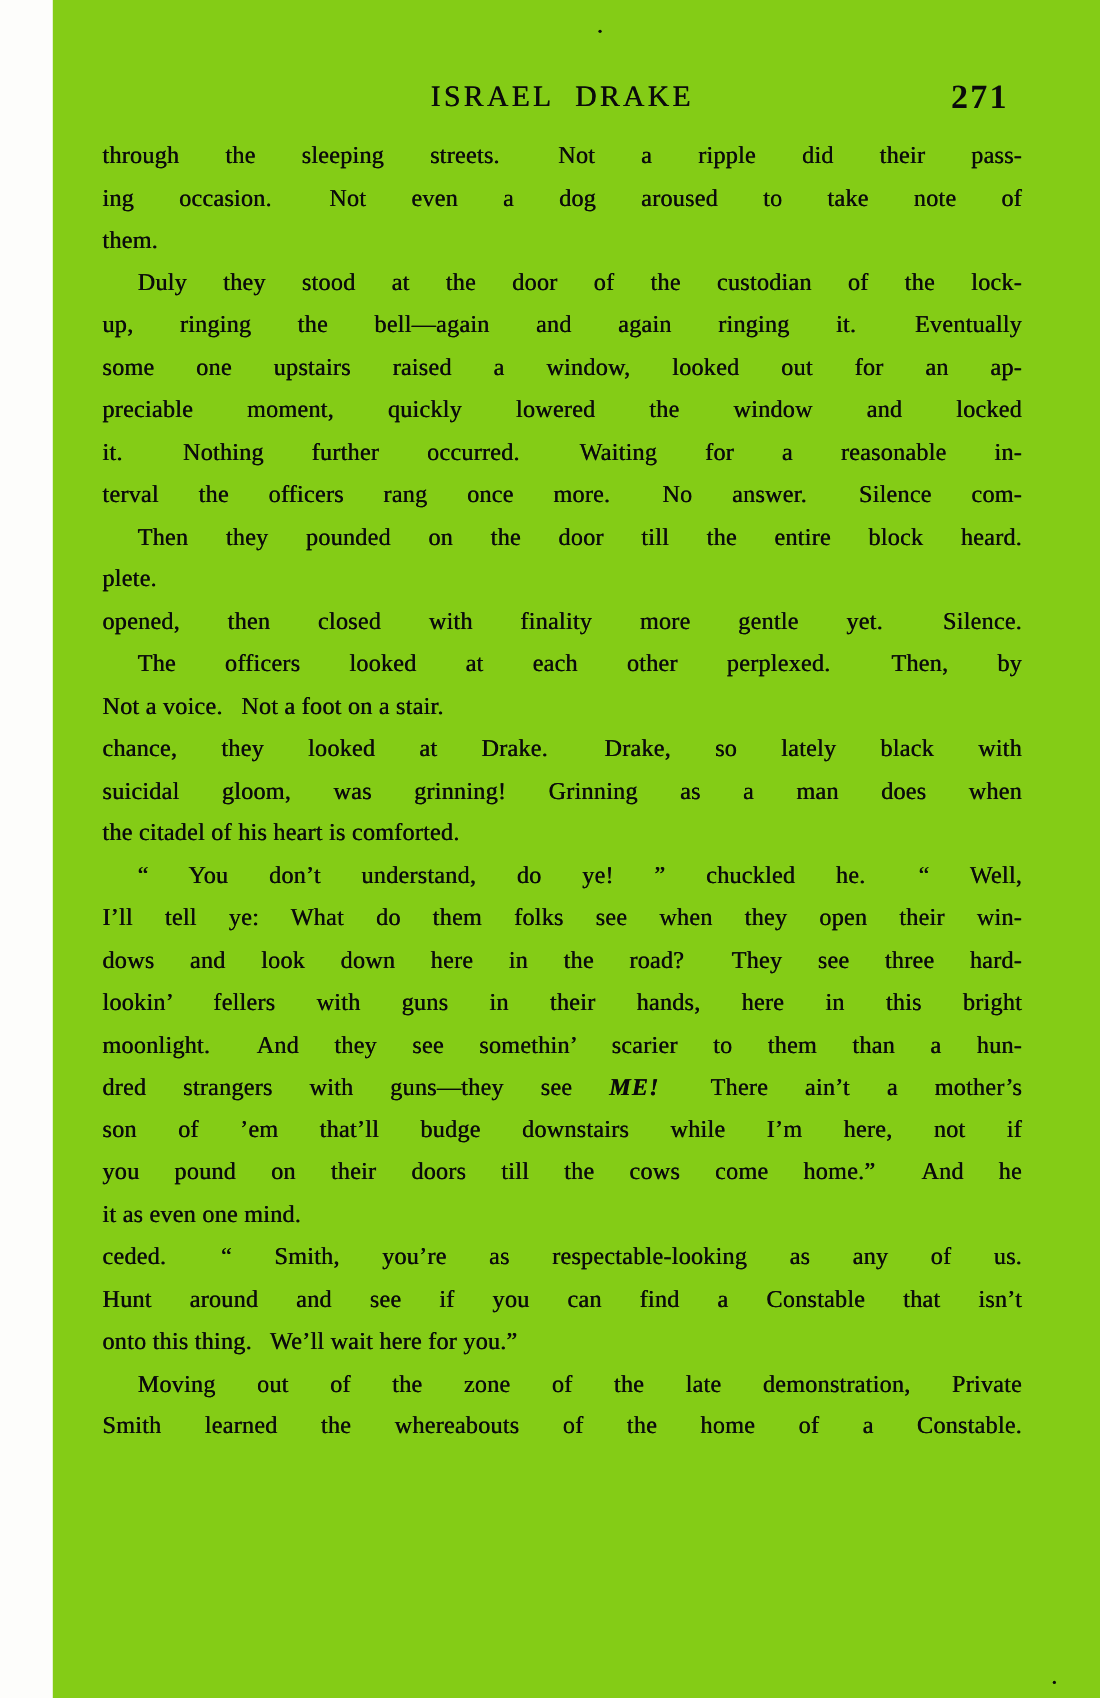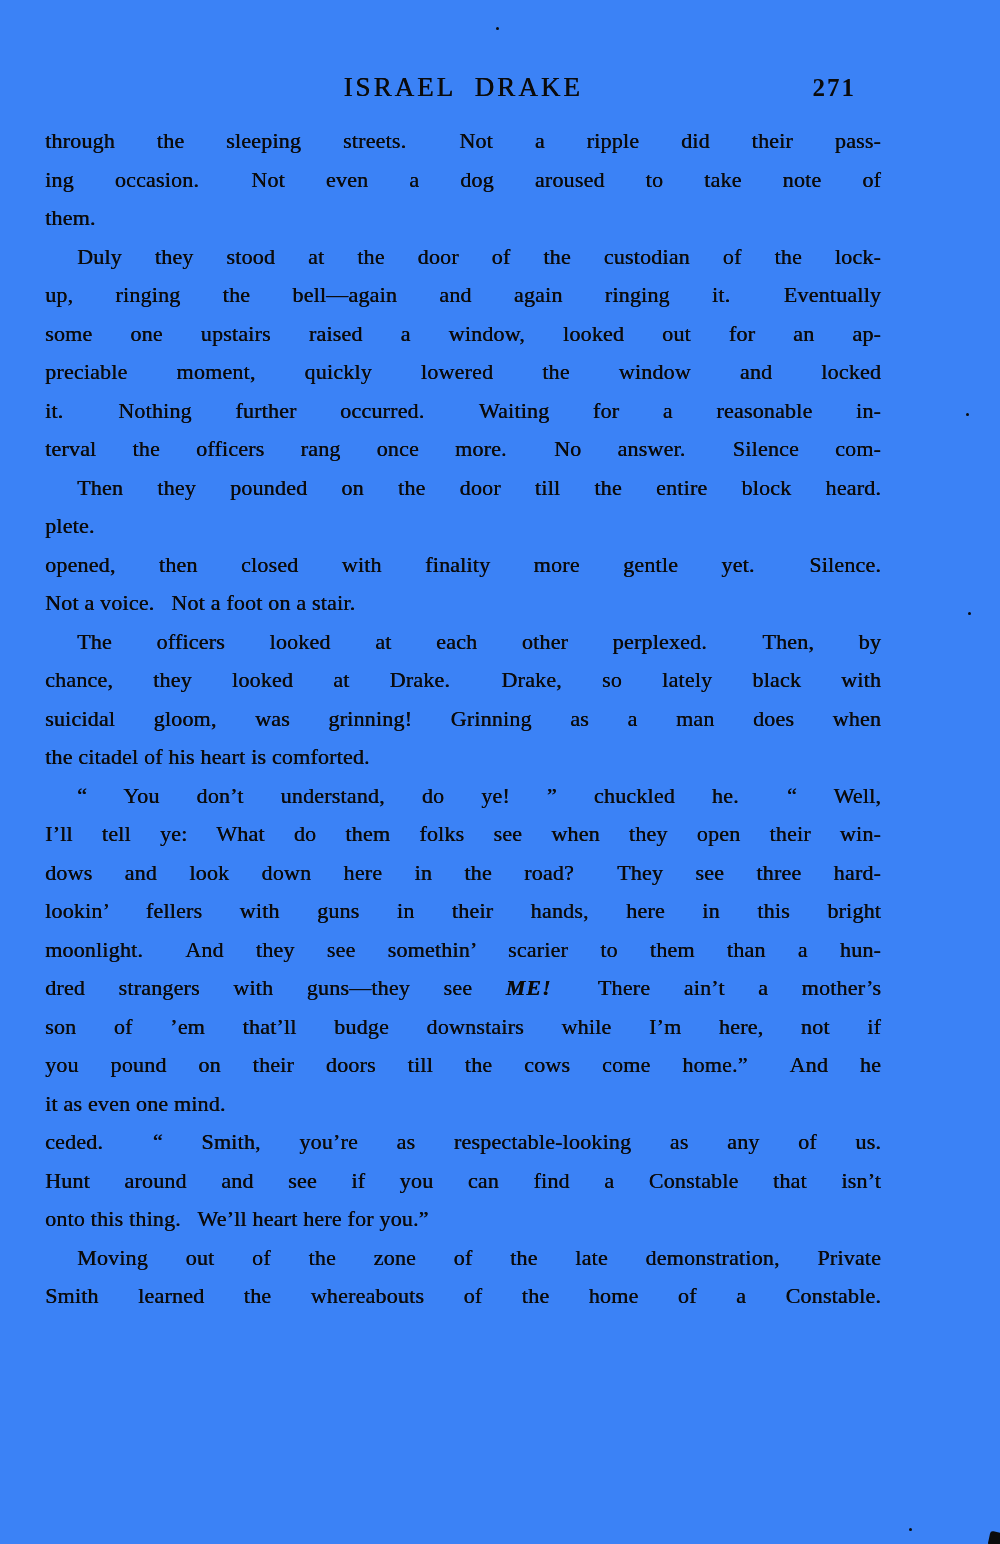--- a/index.html
+++ b/index.html
@@ -7,44 +7,45 @@
   body {
     background: #fdfdfb;
     font-family: "Liberation Serif", "DejaVu Serif", serif;
     color: #0b0b0b;
     position: relative;
     overflow: hidden;
   }
   .page {
     position: absolute;
     inset: 0;
-    background: #3b82f6;
+    background: #84cc16;
+    margin-left: 48px;
   }
   .header-row {
     position: absolute;
     left: 45px;
     top: 70px;
     width: 836px;
     height: 34px;
     line-height: 34px;
   }
   .running-head {
     position: absolute;
     left: 0; right: 0;
     text-align: center;
     font-size: 27px;
     letter-spacing: 3px;
     word-spacing: 10px;
     text-shadow: 0.5px 0 0 currentColor;
   }
   .page-number {
     position: absolute;
-    right: 25px;
+    right: 12px;
     top: 1px;
-    font-size: 25px;
+    font-size: 31px;
     font-weight: 700;
     letter-spacing: 2px;
   }
   .body-text {
     position: absolute;
     left: 45px;
     top: 122px;
     width: 836px;
   }
   .line {
@@ -101,37 +102,37 @@
       <div class="line"><span>them.</span></div>
       <div class="line justify indent"><span>Duly they stood at the door of the custodian of the lock-</span></div>
       <div class="line justify"><span>up, ringing the bell—again and again ringing it.  Eventually</span></div>
       <div class="line justify"><span>some one upstairs raised a window, looked out for an ap-</span></div>
       <div class="line justify"><span>preciable moment, quickly lowered the window and locked</span></div>
       <div class="line justify"><span>it.  Nothing further occurred.  Waiting for a reasonable in-</span></div>
       <div class="line justify"><span>terval the officers rang once more.  No answer.  Silence com-</span></div>
       <div class="line justify indent"><span>Then they pounded on the door till the entire block heard.</span></div>
       <div class="line"><span>plete.</span></div>
       <div class="line justify"><span>opened, then closed with finality more gentle yet.  Silence.</span></div>
+      <div class="line justify indent"><span>The officers looked at each other perplexed.  Then, by</span></div>
       <div class="line"><span>Not a voice.  Not a foot on a stair.</span></div>
-      <div class="line justify indent"><span>The officers looked at each other perplexed.  Then, by</span></div>
       <div class="line justify"><span>chance, they looked at Drake.  Drake, so lately black with</span></div>
       <div class="line justify"><span>suicidal gloom, was grinning! Grinning as a man does when</span></div>
       <div class="line"><span>the citadel of his heart is comforted.</span></div>
       <div class="line justify indent"><span>“ You don’t understand, do ye! ” chuckled he.  “ Well,</span></div>
       <div class="line justify"><span>I’ll tell ye: What do them folks see when they open their win-</span></div>
       <div class="line justify"><span>dows and look down here in the road?  They see three hard-</span></div>
       <div class="line justify"><span>lookin’ fellers with guns in their hands, here in this bright</span></div>
       <div class="line justify"><span>moonlight.  And they see somethin’ scarier to them than a hun-</span></div>
       <div class="line justify"><span>dred strangers with guns—they see </span><span class="em">ME!</span><span>  There ain’t a mother’s</span></div>
       <div class="line justify"><span>son of ’em that’ll budge downstairs while I’m here, not if</span></div>
       <div class="line justify"><span>you pound on their doors till the cows come home.”  And he</span></div>
       <div class="line"><span>it as even one mind.</span></div>
       <div class="line justify"><span>ceded.  “ Smith, you’re as respectable-looking as any of us.</span></div>
       <div class="line justify"><span>Hunt around and see if you can find a Constable that isn’t</span></div>
-      <div class="line"><span>onto this thing.  We’ll heart here for you.”</span></div>
+      <div class="line"><span>onto this thing.  We’ll wait here for you.”</span></div>
       <div class="line justify indent"><span>Moving out of the zone of the late demonstration, Private</span></div>
       <div class="line justify"><span>Smith learned the whereabouts of the home of a Constable.</span></div>
     </div>
 
   <div class="speck s1"></div>
   <div class="speck s2"></div>
   <div class="speck s3"></div>
   <div class="speck s4"></div>
   <div class="corner-mark"></div>
 

